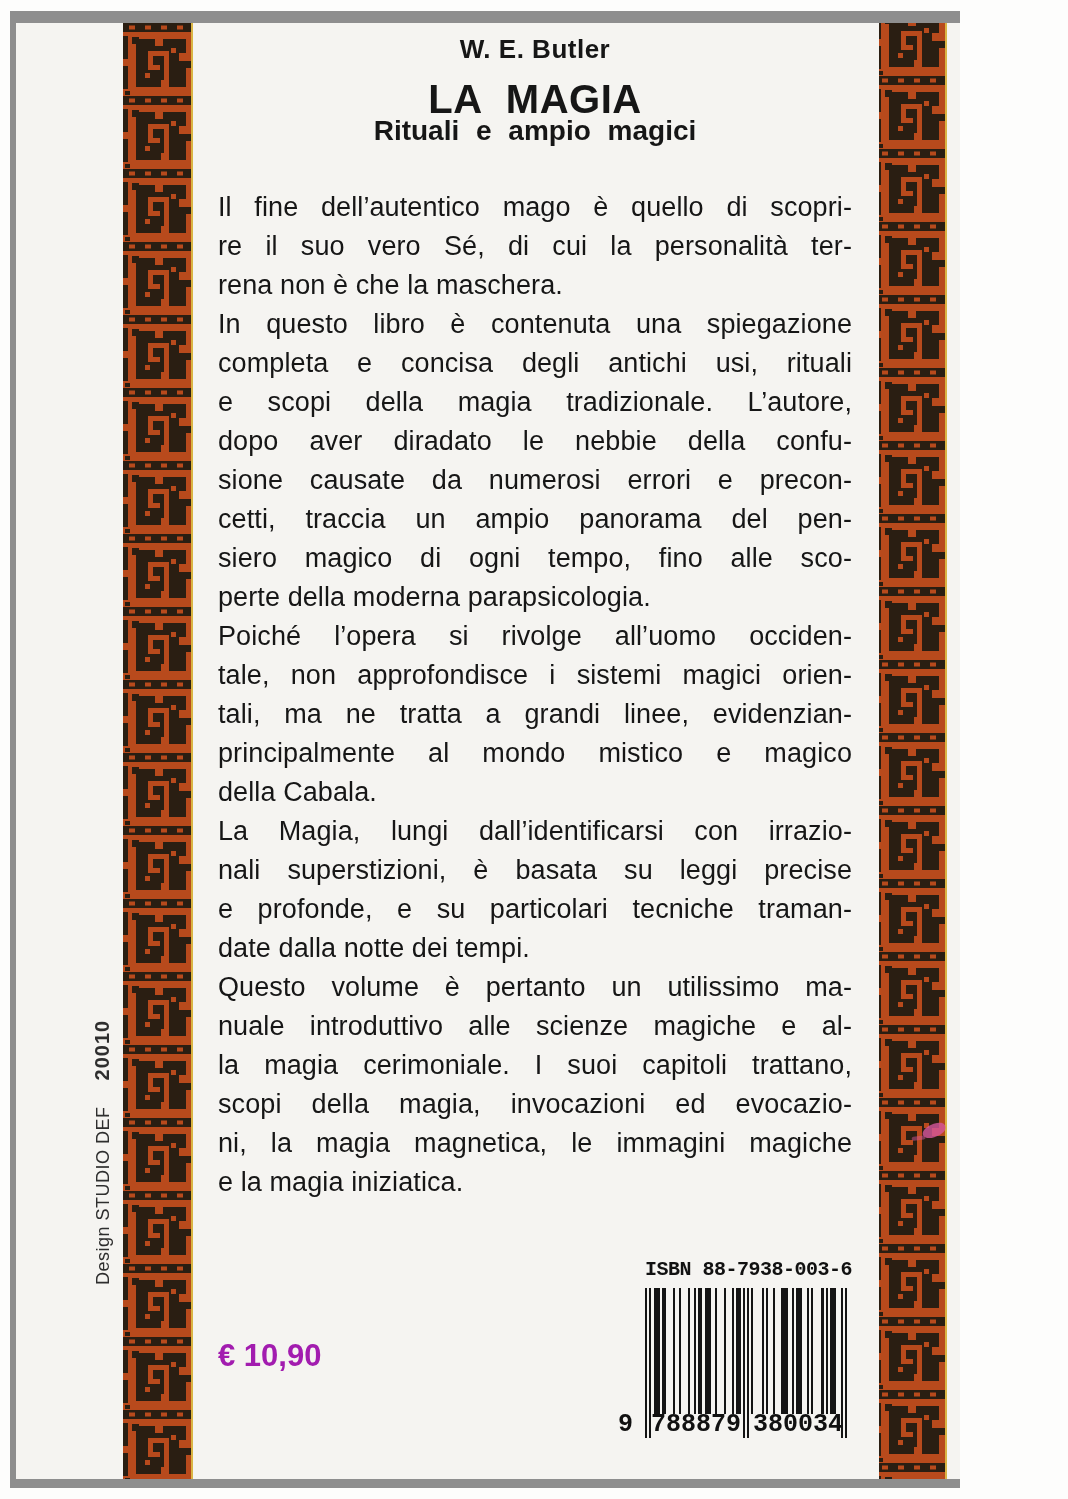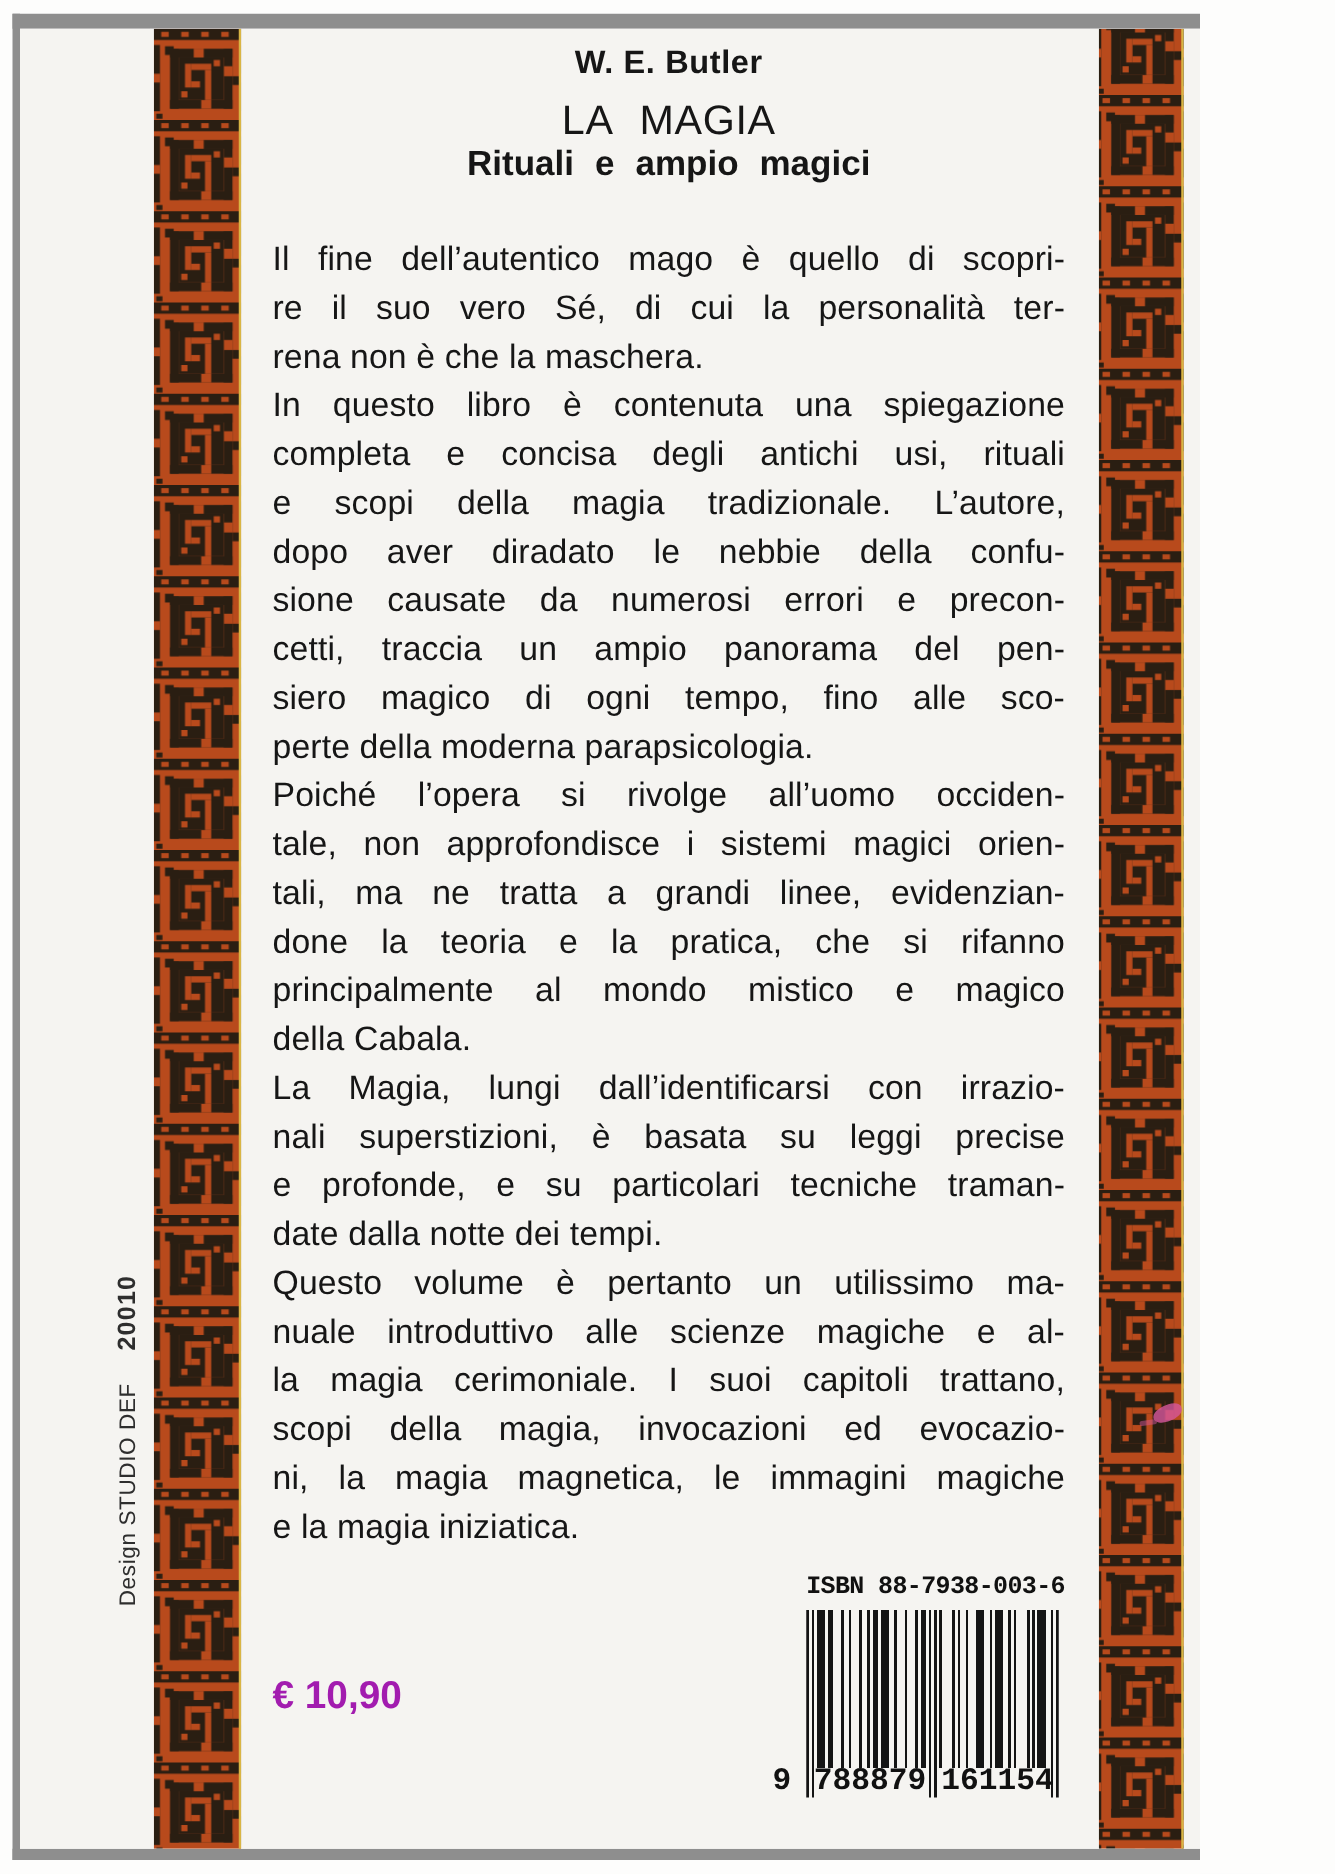--- a/index.html
+++ b/index.html
@@ -17,21 +17,21 @@
   #cover{position:absolute;left:16px;top:23px;width:1040px;height:1456px;background:#f5f4f1;}
   
   .strip{position:absolute;top:23px;height:1456px;}
   #strip-left{left:123px;width:70px;}
   #strip-right{left:879px;width:68px;}
   .strip svg{display:block;}
   
   #author{position:absolute;left:218px;width:634px;top:34px;text-align:center;
     font-size:26px;font-weight:700;letter-spacing:.5px;}
   #title{position:absolute;left:218px;width:634px;top:77px;text-align:center;
-    font-size:33px;font-weight:400;word-spacing:13px;letter-spacing:.5px;}
+    font-size:40px;font-weight:700;word-spacing:13px;letter-spacing:.5px;}
   #subtitle{position:absolute;left:218px;width:634px;top:115px;text-align:center;
     font-size:28px;font-weight:700;word-spacing:9px;}
   
   #body-text{position:absolute;left:218px;top:188px;width:634px;}
   .bline{height:39px;line-height:39px;font-size:27px;white-space:normal;
     text-align:justify;text-align-last:justify;letter-spacing:.1px;}
   .bline.last{text-align-last:left;}
   
   #price{position:absolute;left:218px;top:1338px;font-size:31px;font-weight:700;color:#a21caf;}
   
@@ -152,21 +152,20 @@
       <div class="bline">completa e concisa degli antichi usi, rituali</div>
       <div class="bline">e scopi della magia tradizionale. L’autore,</div>
       <div class="bline">dopo aver diradato le nebbie della confu-</div>
       <div class="bline">sione causate da numerosi errori e precon-</div>
       <div class="bline">cetti, traccia un ampio panorama del pen-</div>
       <div class="bline">siero magico di ogni tempo, fino alle sco-</div>
       <div class="bline last">perte della moderna parapsicologia.</div>
       <div class="bline">Poiché l’opera si rivolge all’uomo occiden-</div>
       <div class="bline">tale, non approfondisce i sistemi magici orien-</div>
       <div class="bline">tali, ma ne tratta a grandi linee, evidenzian-</div>
-      <div class="bline">done la teoria e la pratica, che si rifanno</div>
       <div class="bline">principalmente al mondo mistico e magico</div>
       <div class="bline last">della Cabala.</div>
       <div class="bline">La Magia, lungi dall’identificarsi con irrazio-</div>
       <div class="bline">nali superstizioni, è basata su leggi precise</div>
       <div class="bline">e profonde, e su particolari tecniche traman-</div>
       <div class="bline last">date dalla notte dei tempi.</div>
       <div class="bline">Questo volume è pertanto un utilissimo ma-</div>
       <div class="bline">nuale introduttivo alle scienze magiche e al-</div>
       <div class="bline">la magia cerimoniale. I suoi capitoli trattano,</div>
       <div class="bline">scopi della magia, invocazioni ed evocazio-</div>
@@ -218,21 +217,21 @@
         <rect x="83" y="0" width="1.02" height="84" fill="#141414"></rect>
         <rect x="85" y="0" width="1.02" height="84" fill="#141414"></rect>
         <rect x="87" y="0" width="1.02" height="84" fill="#141414"></rect>
         <rect x="88" y="0" width="1.02" height="84" fill="#141414"></rect>
         <rect x="89" y="0" width="1.02" height="84" fill="#141414"></rect>
         <rect x="92" y="0" width="1.02" height="100" fill="#141414"></rect>
         <rect x="94" y="0" width="1.02" height="100" fill="#141414"></rect>
       </svg>
   </div>
   <div id="barcode-digits">
-    <span class="g0">9</span><span class="g1">788879</span><span class="g2">161154</span>
+    <span class="g0">9</span><span class="g1">788879</span><span class="g2">380034</span>
   </div>
 
   <div id="design-credit">
     <span>Design STUDIO DEF</span><span class="code">20010</span>
   </div>
 
   <div id="pink-smudge"></div>
 
 </div>
 

